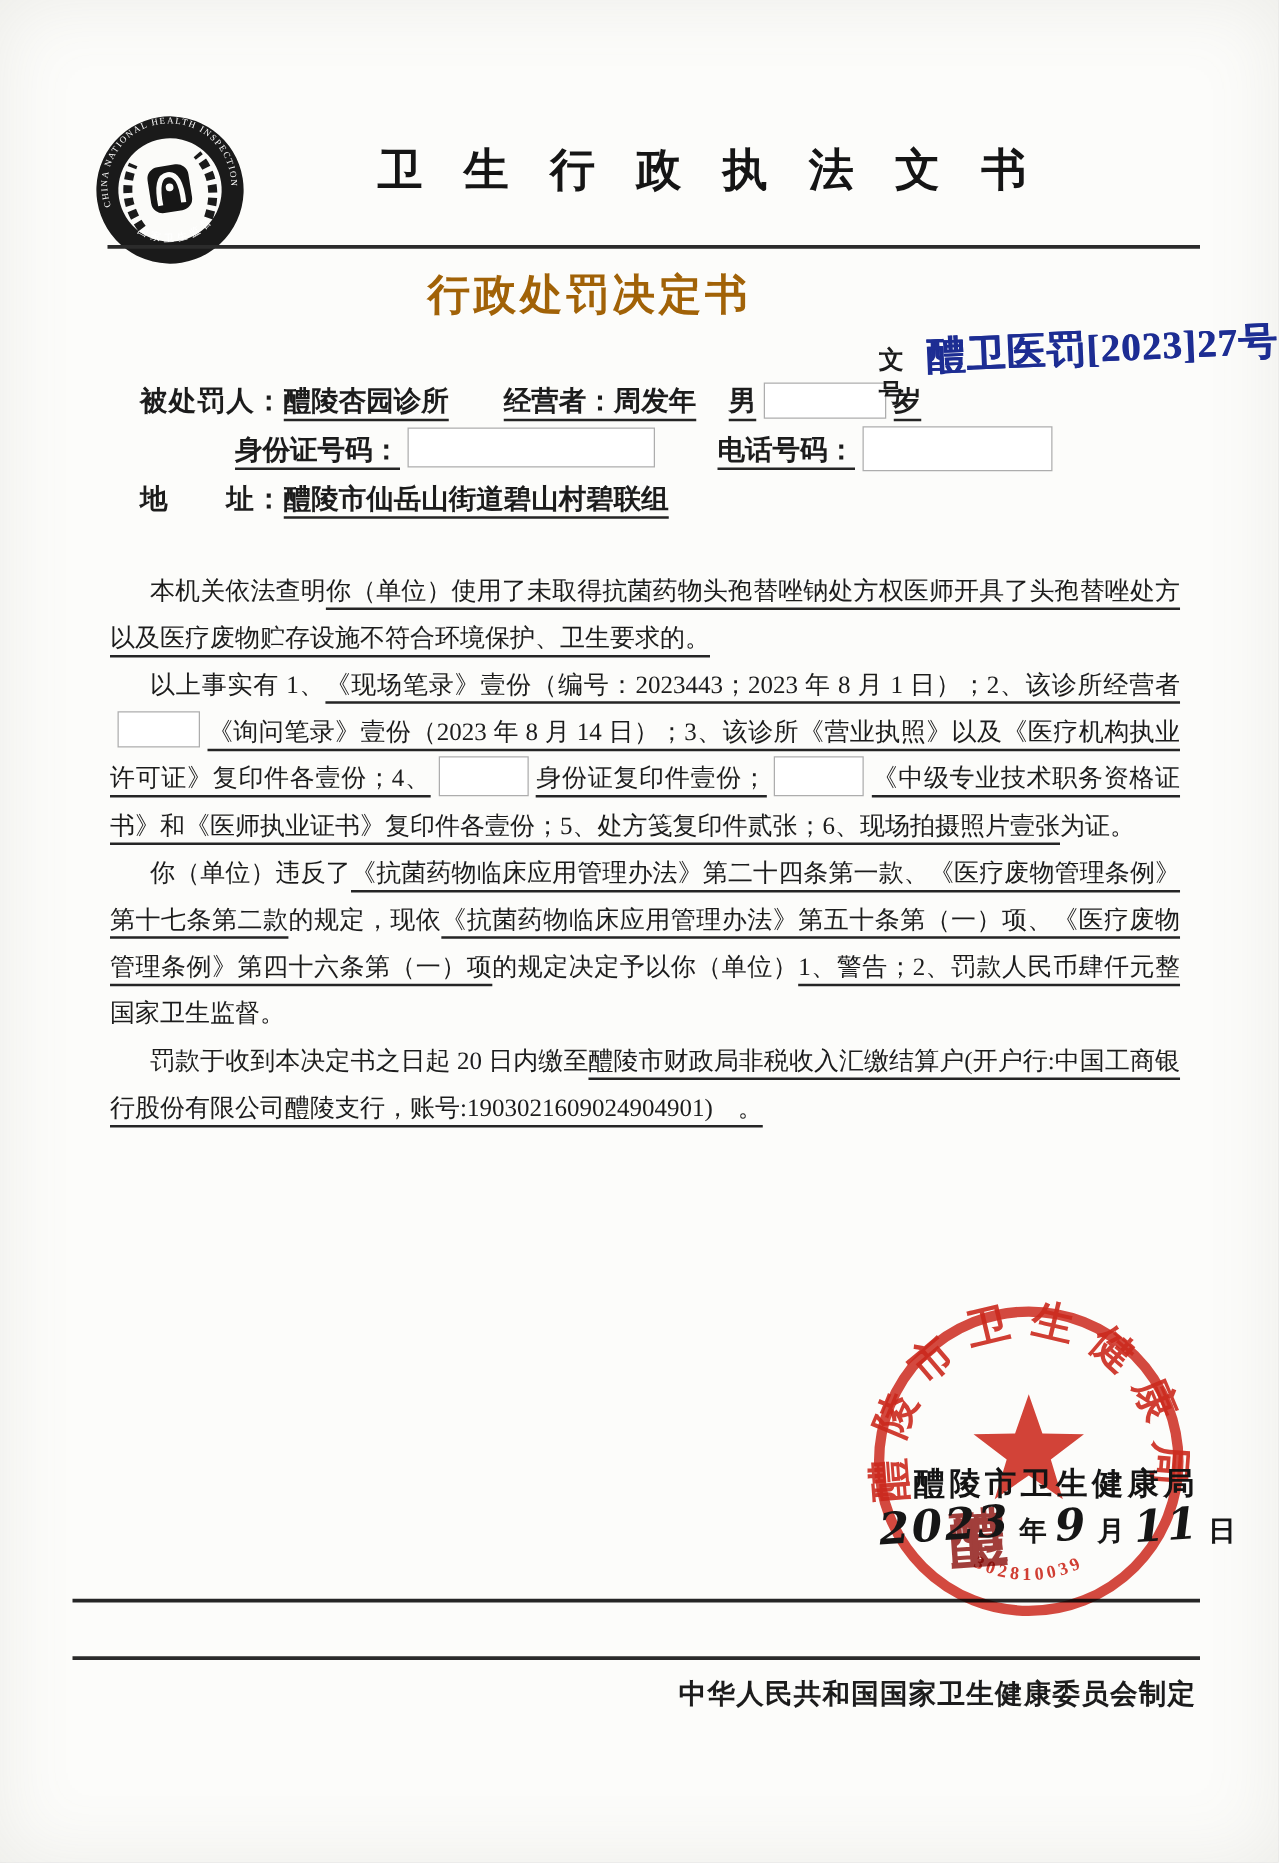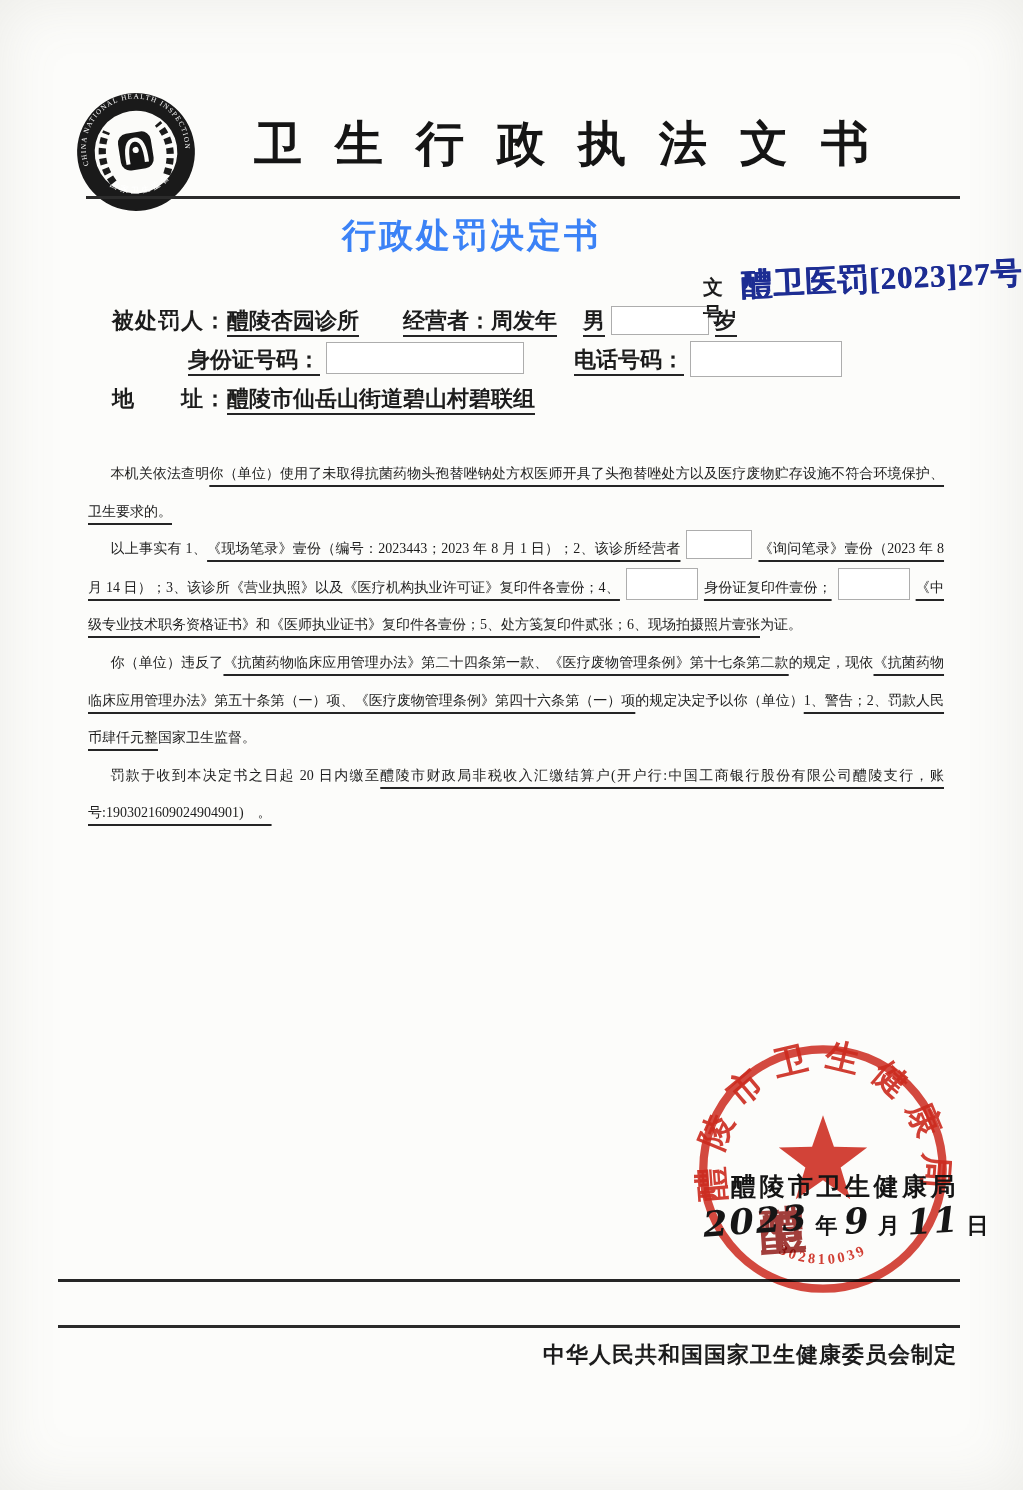--- a/index.html
+++ b/index.html
@@ -7,27 +7,27 @@
     position:relative; width:1023px; height:1490px; margin:0 auto;
     background:#fcfcfa; overflow:hidden;
     font-family:"Liberation Serif","DejaVu Serif",serif;
     color:#1c1c1c;
     box-shadow:inset 0 0 60px rgba(120,120,110,.12);
   }
   
   .emblem{position:absolute; left:74px; top:90px; width:124px; height:124px; transform:rotate(-9deg);}
   .main-title{
     position:absolute; left:100px; right:0; top:112px; text-align:center;
-    font-size:48px; font-weight:700; letter-spacing:33px; text-indent:33px;
+    font-size:36px; font-weight:700; letter-spacing:33px; text-indent:33px;
     white-space:nowrap; color:#151515;
   }
   .header-rule{position:absolute; left:86px; top:196px; width:874px; height:3px; background:#2b2b2b;}
   .doc-subtitle{
     position:absolute; left:0; right:80px; top:213px; text-align:center;
-    font-size:34px; font-weight:700; letter-spacing:3px; color:#3b82f6;
+    font-size:34px; font-weight:700; letter-spacing:3px; color:#a16207;
   }
   .docno{position:absolute; left:703px; top:258px; display:flex; align-items:flex-start; gap:12px; z-index:3;}
   .docno-label{font-size:20px; font-weight:700; padding-top:16px; letter-spacing:4px;}
   .docno-value{
     font-size:31px; font-weight:800; color:#1d2d93; white-space:nowrap;
     transform:rotate(-2.5deg); letter-spacing:1px;
     text-shadow:.6px 0 #1d2d93;
   }
   
   .party{position:absolute; left:112px; top:301px; width:848px; font-size:22px; font-weight:600; line-height:39px;}
@@ -44,21 +44,21 @@
   }
   .box-age{width:96px; height:27px;}
   .box-id{width:196px; height:30px;}
   .box-phone{width:150px; height:34px; vertical-align:-10px;}
   .gap1{display:inline-block; width:26px;}
   .gap2{display:inline-block; width:44px;}
   .tail-s{padding-right:12px;} .tail-m{padding-right:28px;}
   
   .body-block{
     position:absolute; left:88px; top:455px; width:856px; z-index:2;
-    font-size:14px; line-height:37.6px; text-align:justify;
+    font-size:20px; line-height:37.6px; text-align:justify;
   }
   .body-block p{margin:0; text-indent:1.6em;}
   .redact-s{width:64px; height:27px; vertical-align:-6px;}
   .redact-m{width:70px; height:30px; vertical-align:-8px;}
   .ublank{padding:0 10px;}
   
   .seal{position:absolute; left:694px; top:1040px; width:258px; height:258px; z-index:1; mix-blend-mode:multiply;}
   .ghost-stamp{
     position:absolute; left:748px; top:1168px; z-index:1; mix-blend-mode:multiply;
     writing-mode:vertical-rl; font-size:46px; font-weight:900; color:#8f1310;

